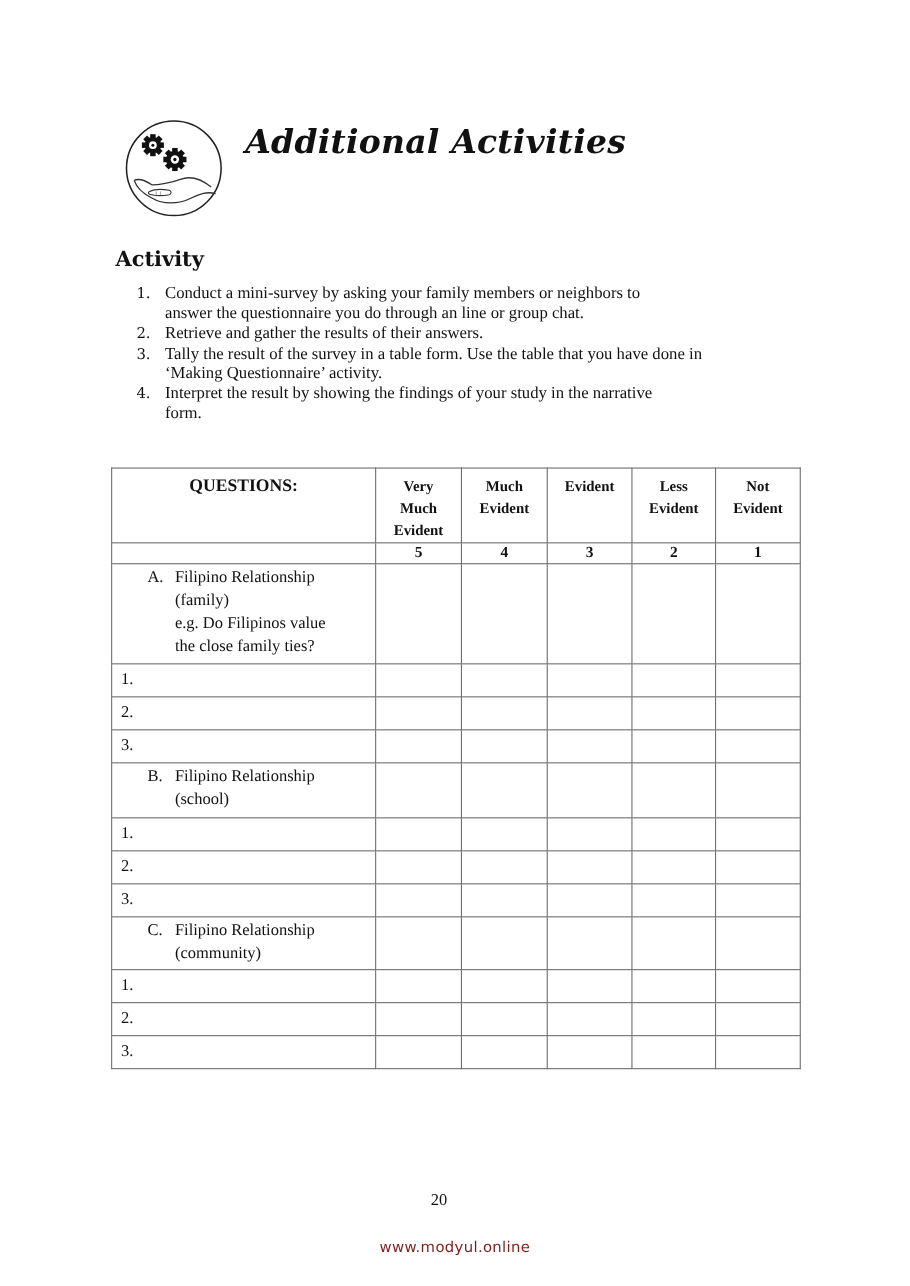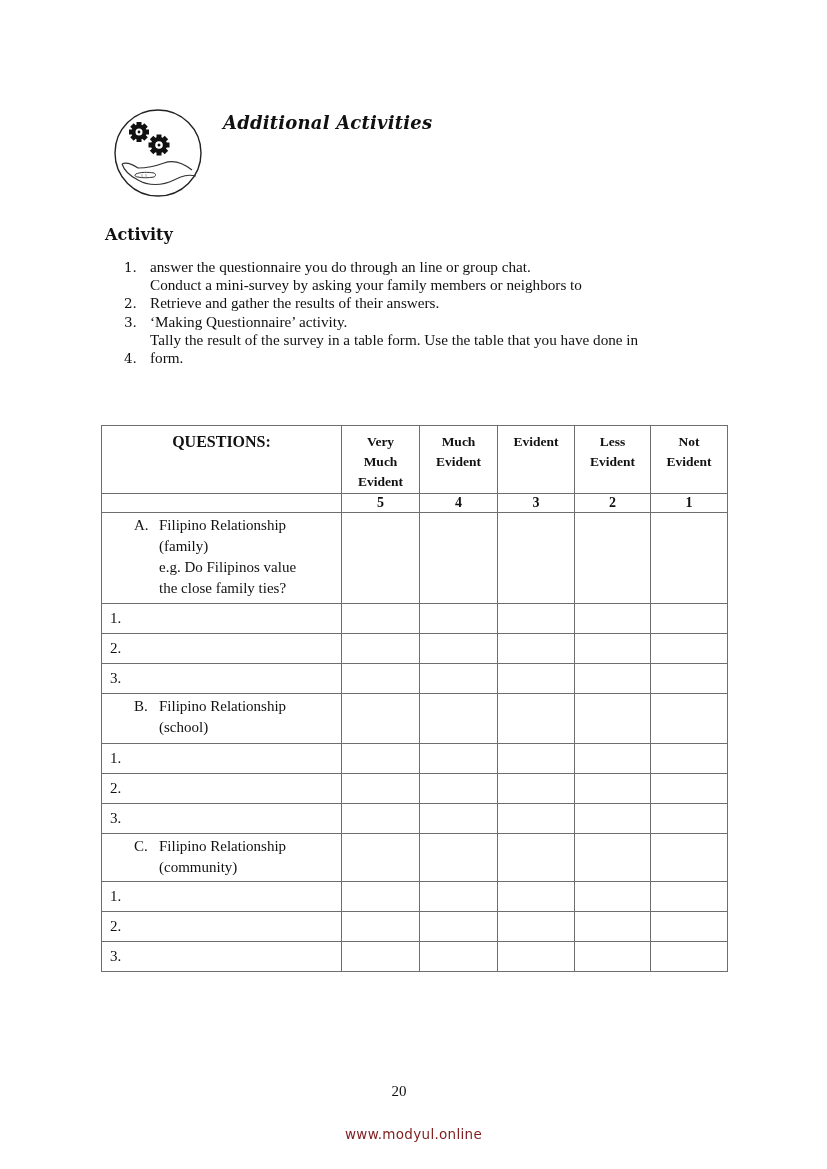--- a/index.html
+++ b/index.html
@@ -1,22 +1,22 @@
 <!DOCTYPE html>
 <html><head>
 <meta charset="utf-8">
 <style>
   html, body { margin: 0; padding: 0; background: #ffffff; }
   body { width: 827px; height: 1169px; position: relative; overflow: hidden; color: #111; }
 
   #icon { position: absolute; left: 112px; top: 108px; width: 92px; height: 90px; }
   #title { position: absolute; left: 223px; top: 112px; font-family: "DejaVu Serif", serif;
-           font-weight: bold; font-style: italic; font-size: 18px; letter-spacing: 0.2px; color: #111; }
+           font-weight: bold; font-style: italic; font-size: 30px; letter-spacing: 0.2px; color: #111; }
   #activity-heading { position: absolute; left: 105px; top: 225px; font-family: "DejaVu Serif", serif;
-           font-weight: bold; font-size: 16px; }
+           font-weight: bold; font-size: 19px; }
 
   #steps { position: absolute; left: 124px; top: 258px; width: 640px; margin: 0; padding: 0; list-style: none;
            font-family: "Liberation Serif", serif; font-size: 15.2px; line-height: 18.2px; }
   #steps li { position: relative; padding-left: 26px; }
   #steps .num { position: absolute; left: 0; top: 0; font-family: "DejaVu Serif", serif; font-size: 13.5px; }
 
   #survey-table { position: absolute; left: 101px; top: 425px; border-collapse: collapse; table-layout: fixed; }
   #survey-table td, #survey-table th { border: 1px solid #6e6e6e; padding: 0; vertical-align: top; }
   #survey-table col.q { width: 240px; }
   #survey-table col.c1 { width: 78px; }
@@ -82,34 +82,35 @@
   </svg>
 </div>
 
 <div id="title">Additional Activities</div>
 
 <div id="activity-heading">Activity</div>
 
 <ol id="steps">
   <li>
     <span class="num">1.</span>
+    <div>Conduct a mini-survey by asking your family members or neighbors to</div>
     <div>answer the questionnaire you do through an line or group chat.</div>
-    <div>Conduct a mini-survey by asking your family members or neighbors to</div>
   </li>
   <li>
     <span class="num">2.</span>
     <div>Retrieve and gather the results of their answers.</div>
   </li>
   <li>
     <span class="num">3.</span>
+    <div>Tally the result of the survey in a table form. Use the table that you have done in</div>
     <div>‘Making Questionnaire’ activity.</div>
-    <div>Tally the result of the survey in a table form. Use the table that you have done in</div>
   </li>
   <li>
     <span class="num">4.</span>
+    <div>Interpret the result by showing the findings of your study in the narrative</div>
     <div>form.</div>
   </li>
 </ol>
 
 <table id="survey-table">
   <colgroup>
     <col class="q">
       <col class="c1">
       <col class="c2">
       <col class="c3">

